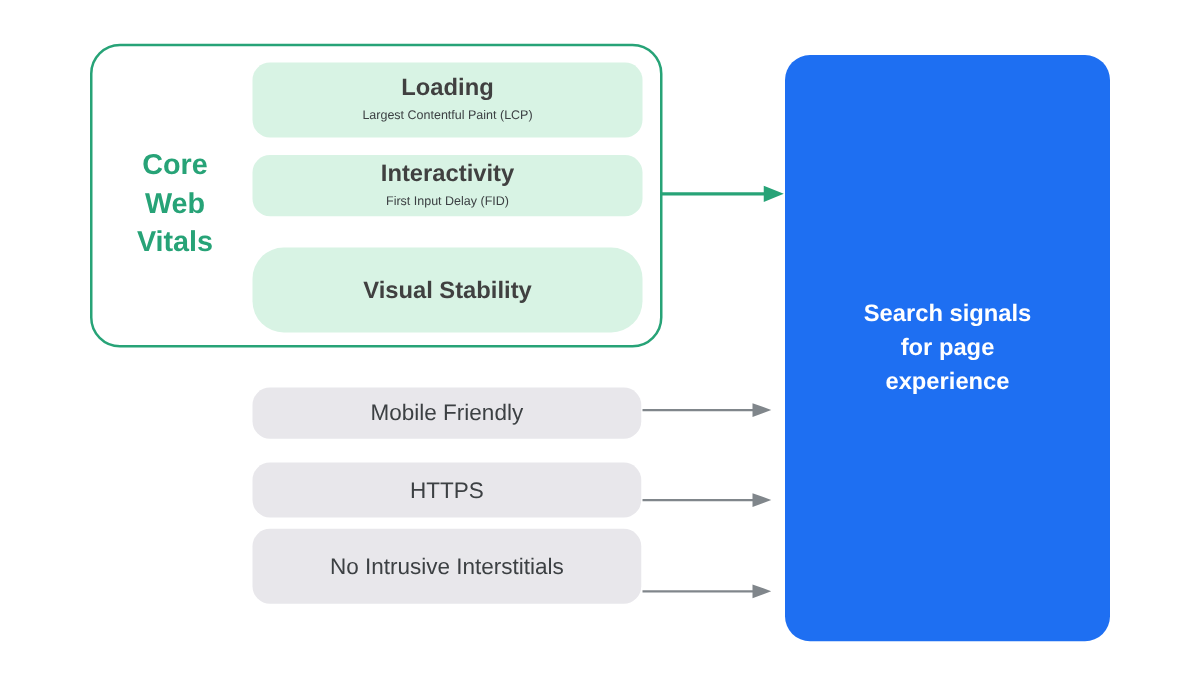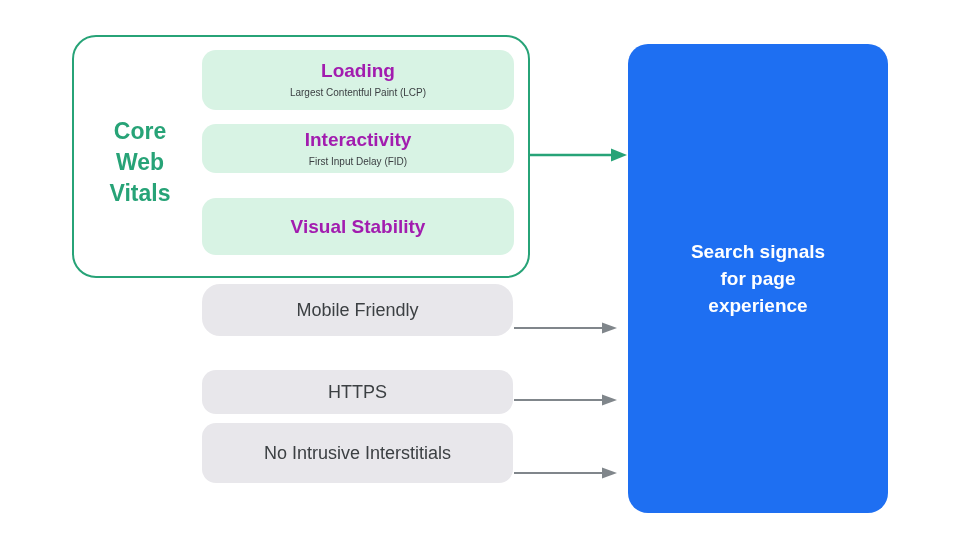--- a/index.html
+++ b/index.html
@@ -45,54 +45,54 @@
     width: 312px;
     background: #d8f3e4;
     border-radius: 14px;
     display: flex;
     flex-direction: column;
     align-items: center;
     justify-content: center;
     box-sizing: border-box;
   }
   .vital-box .title {
-    color: #a21caf;
+    color: #404040;
     font-size: 19px;
     font-weight: 600;
     line-height: 23px;
   }
   .vital-box .subtitle {
     color: #3c4043;
     font-size: 10px;
     line-height: 17px;
     margin-top: 2px;
     text-align: center;
   }
   .vital-loading       { top: 50px;  height: 60px; }
   .vital-interactivity { top: 124px; height: 49px; }
-  .vital-stability     { top: 198px; height: 57px; }
+  .vital-stability     { top: 198px; height: 68px; border-radius: 25px; }
 
   
   .signal-box {
     position: absolute;
     left: 202px;
     width: 311px;
     background: #e8e7eb;
     border-radius: 14px;
     display: flex;
     align-items: center;
     justify-content: center;
     box-sizing: border-box;
   }
   .signal-box .label {
     color: #3c4043;
     font-size: 18px;
     font-weight: 500;
   }
-  .signal-mobile { top: 284px; height: 52px; border-radius: 18px; }
+  .signal-mobile { top: 310px; height: 41px; }
   .signal-https  { top: 370px; height: 44px; }
   .signal-nii    { top: 423px; height: 60px; }
 
   
   .result-box {
     position: absolute;
     left: 628px;
     top: 44px;
     width: 260px;
     height: 469px;

